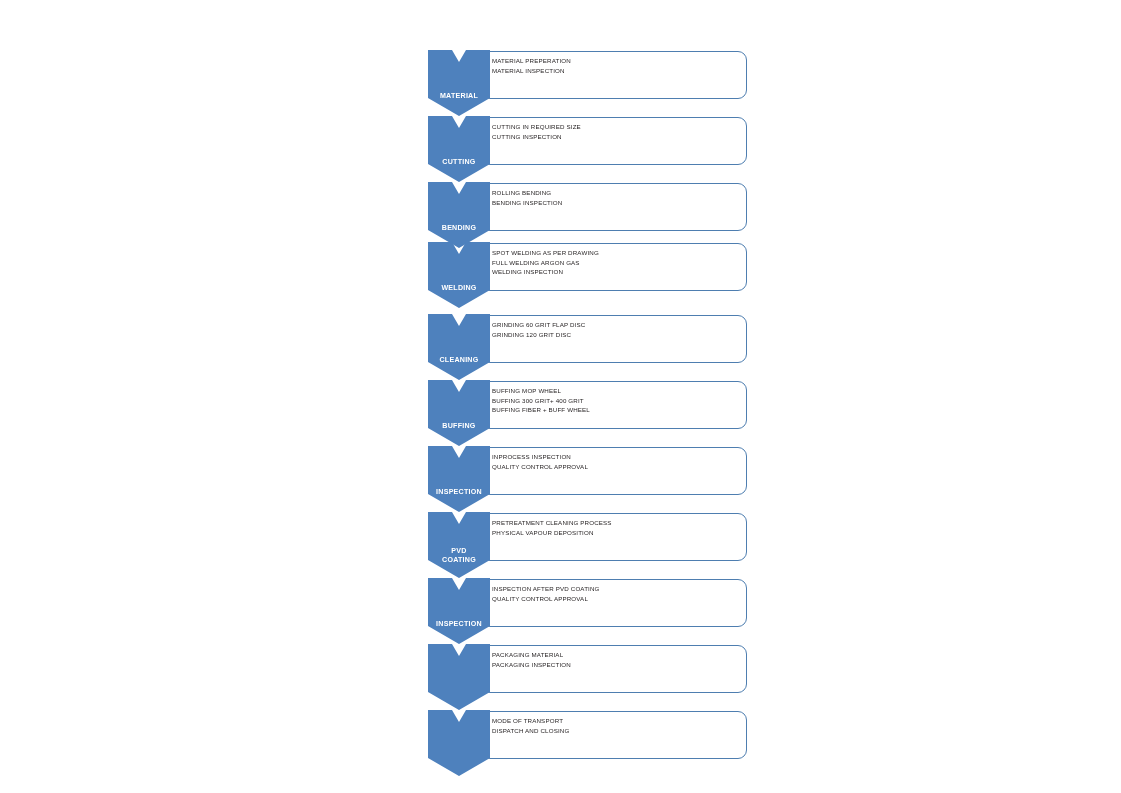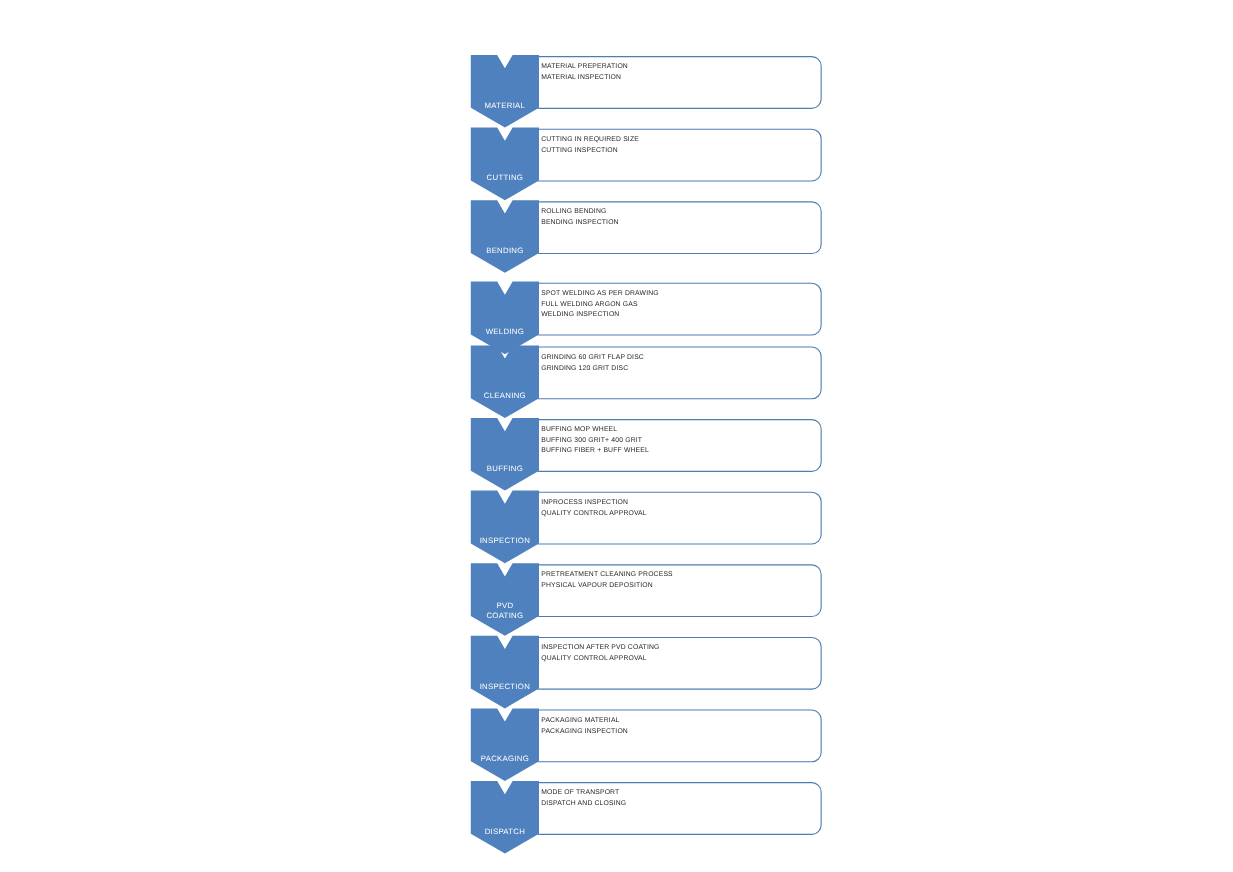--- a/index.html
+++ b/index.html
@@ -96,21 +96,21 @@
     display: flex;
     align-items: center;
     justify-content: center;
     text-align: center;
     pointer-events: none;
   }
   .stage-label span {
     display: block;
     color: #ffffff;
     font-size: 7.1px;
-    font-weight: normal;
+    font-weight: bold;
     letter-spacing: 0.25px;
     line-height: 9.5px;
     transform: translateY(7px);
   }
 </style>
 </head>
 <body>
 
 <div id="diagram">
     <div class="flow-row" style="top: 0px;">
@@ -160,21 +160,21 @@
         <svg viewBox="0 0 62 66" xmlns="http://www.w3.org/2000/svg">
           <path class="chevron-shape" d="M0,0 L24,0 L31,12 L38,0 L62,0 L62,48 L31,66 L0,48 Z"></path>
         </svg>
       </div>
       <div class="stage-label">
         <span>
           <span style="display: block;">CUTTING</span>
         </span>
       </div>
     </div>
-    <div class="flow-row" style="top: 206px;">
+    <div class="flow-row" style="top: 192px;">
       <div class="detail-box">
         <ul class="bullets">
           <li>SPOT WELDING AS PER DRAWING</li>
           <li>FULL WELDING ARGON GAS</li>
           <li>WELDING INSPECTION</li>
         </ul>
       </div>
       <div class="chevron">
         <svg viewBox="0 0 62 66" xmlns="http://www.w3.org/2000/svg">
           <path class="chevron-shape" d="M0,0 L24,0 L31,12 L38,0 L62,0 L62,48 L31,66 L0,48 Z"></path>
@@ -283,37 +283,27 @@
         <ul class="bullets">
           <li>PACKAGING MATERIAL</li>
           <li>PACKAGING INSPECTION</li>
         </ul>
       </div>
       <div class="chevron">
         <svg viewBox="0 0 62 66" xmlns="http://www.w3.org/2000/svg">
           <path class="chevron-shape" d="M0,0 L24,0 L31,12 L38,0 L62,0 L62,48 L31,66 L0,48 Z"></path>
         </svg>
       </div>
-      <div class="stage-label">
-        <span>
-          <span style="display: block;">PACKAGING</span>
-        </span>
-      </div>
     </div>
     <div class="flow-row" style="top: 660px;">
       <div class="detail-box">
         <ul class="bullets">
           <li>MODE OF TRANSPORT</li>
           <li>DISPATCH AND CLOSING</li>
         </ul>
       </div>
       <div class="chevron">
         <svg viewBox="0 0 62 66" xmlns="http://www.w3.org/2000/svg">
           <path class="chevron-shape" d="M0,0 L24,0 L31,12 L38,0 L62,0 L62,48 L31,66 L0,48 Z"></path>
         </svg>
       </div>
-      <div class="stage-label">
-        <span>
-          <span style="display: block;">DISPATCH</span>
-        </span>
-      </div>
     </div>
   </div>
 
 </body></html>

